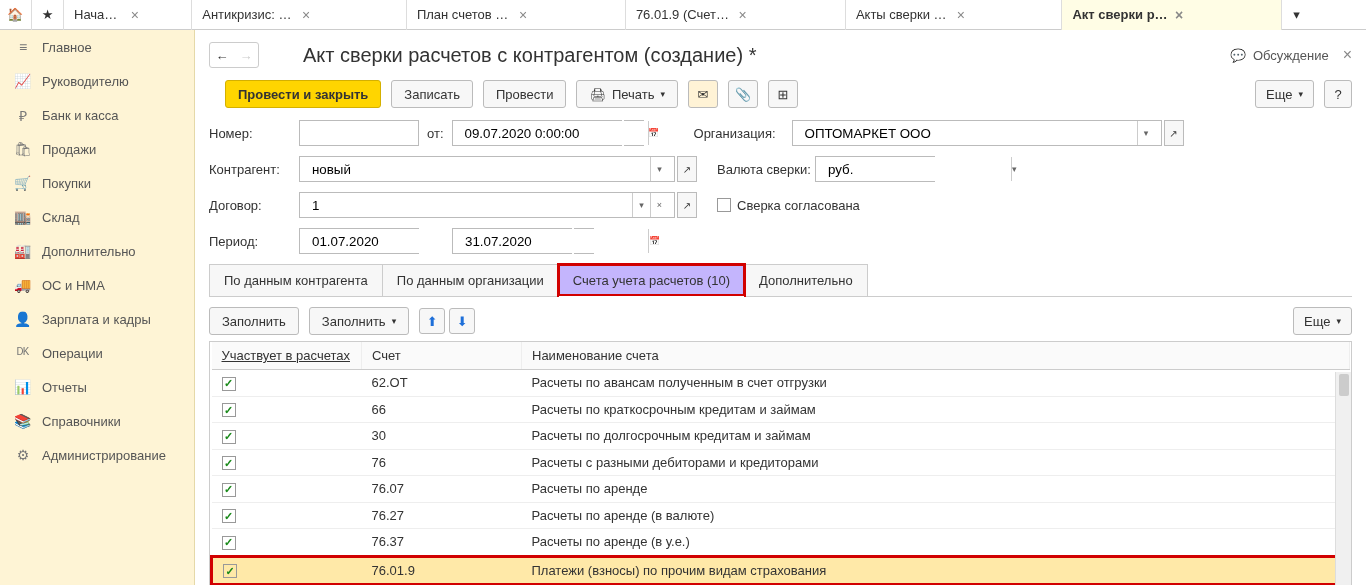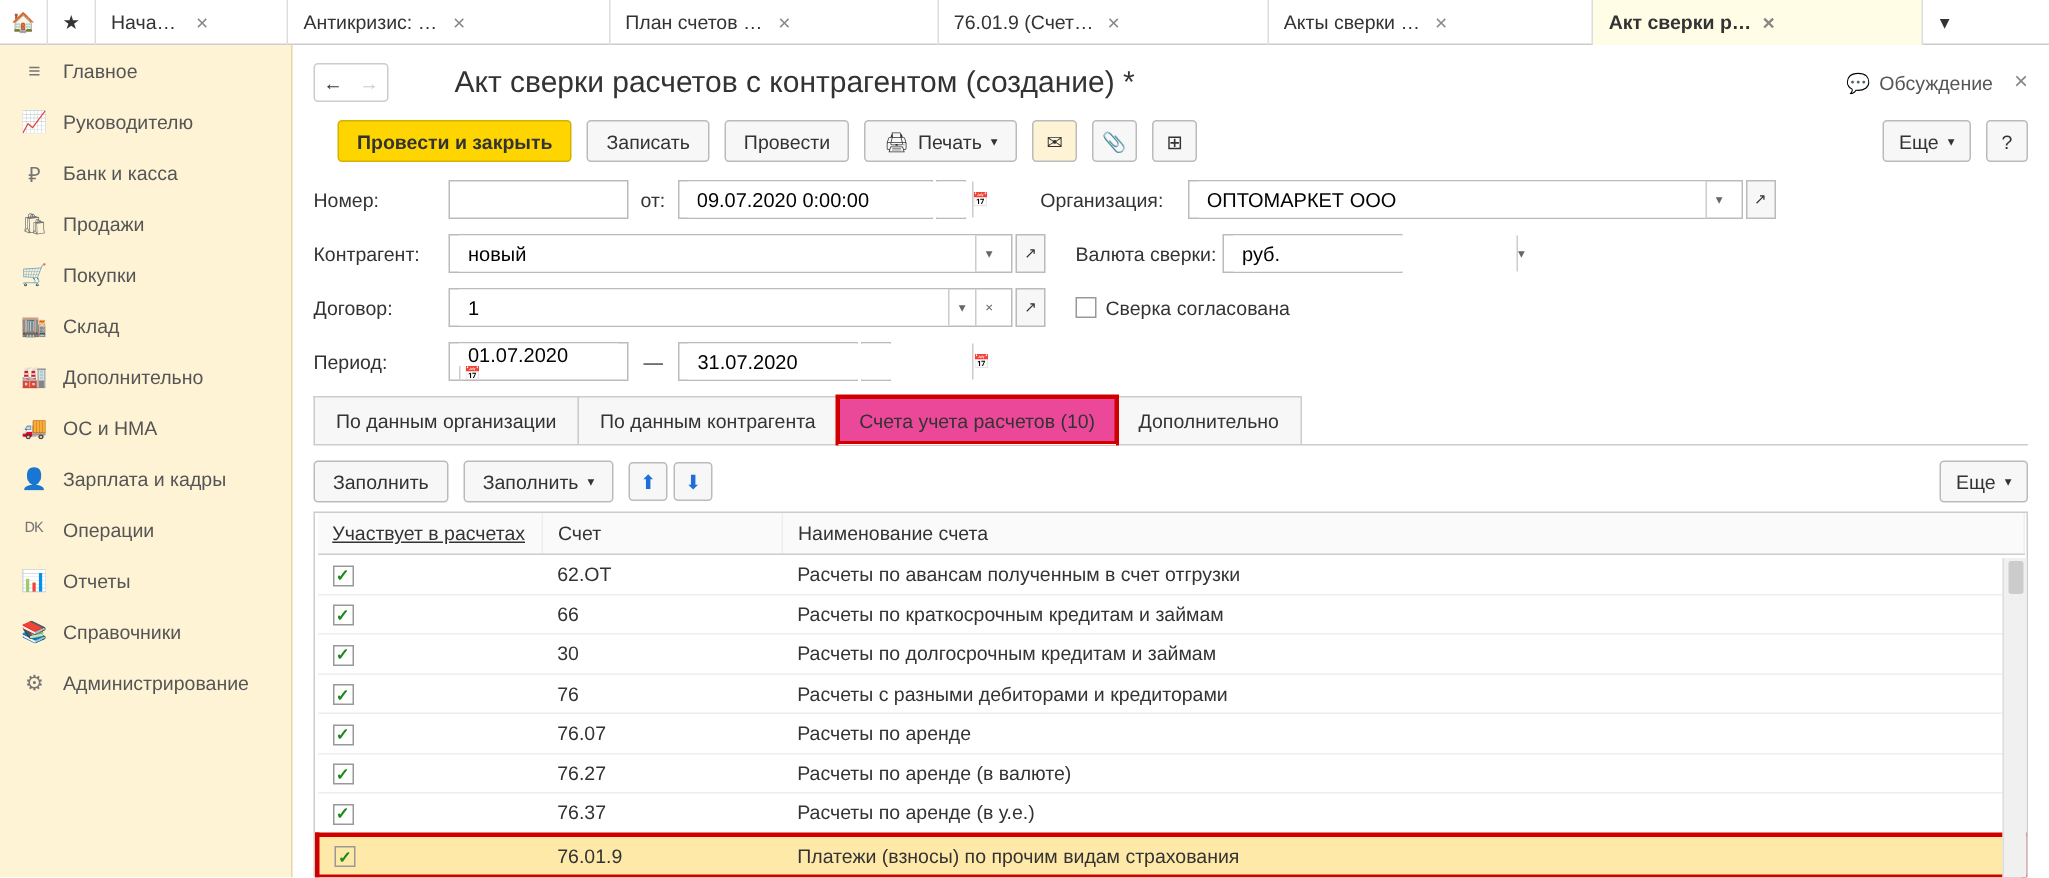--- a/index.html
+++ b/index.html
@@ -48,21 +48,21 @@
 .inp { height: 26px; border: 1px solid #bbb; padding: 0 6px; background: #fff; }
 .inp-sel { position: relative; display: flex; }
 .inp-sel input { flex: 1; border: none; outline: none; padding: 0 6px; }
 .inp-btn { width: 18px; border-left: 1px solid #ccc; display: flex; align-items: center; justify-content: center; cursor: pointer; font-size: 9px; color: #666; }
 .inp-ext { width: 20px; height: 26px; border: 1px solid #bbb; margin-left: 2px; display: flex; align-items: center; justify-content: center; cursor: pointer; background: #f7f7f7; font-size: 10px; }
 .chk { width: 14px; height: 14px; border: 1px solid #999; margin-right: 6px; cursor: pointer; }
 .gap { width: 20px; }
 
 .tabs { display: flex; border-bottom: 1px solid #ccc; margin-bottom: 10px; }
 .tab { padding: 8px 14px; border: 1px solid #ccc; border-bottom: none; background: #f7f7f7; cursor: pointer; margin-right: -1px; }
-.tab.active { background: #ec4899; position: relative; }
+.tab.active { background: #c4b5fd; position: relative; }
 .tab.active::after { content:""; position:absolute; left:0; right:0; bottom:-1px; height:1px; background:#fff; }
 .tab.highlighted { outline: 3px solid #d10000; outline-offset: -2px; position: relative; z-index: 2; }
 
 .table-toolbar { display: flex; align-items: center; margin-bottom: 6px; gap: 10px; }
 .arrow-btns { display: flex; gap: 4px; }
 .arrow-btn { width: 26px; height: 26px; border: 1px solid #bbb; background: #f7f7f7; display: flex; align-items: center; justify-content: center; cursor: pointer; border-radius: 3px; }
 .arrow-up { color: #1e6fd9; }
 .arrow-down { color: #1e6fd9; }
 
 .table-wrap { border: 1px solid #ccc; position: relative; }
@@ -256,35 +256,35 @@
           <div class="inp-btn">×</div>
         </div>
       <div class="inp-ext">↗</div>
       <div class="gap"></div>
       <div class="chk"></div>
       <div>Сверка согласована</div>
     </div>
 
     <div class="form-row">
       <div class="lbl">Период:</div>
-      <div class="inp inp-sel" style="width:120px;flex-direction:column;">
+      <div class="inp inp-sel" style="width:120px;">
           <input value="01.07.2020" style="">
           <div class="inp-btn">📅</div>
         </div>
       <div style="margin:0 10px;">—</div>
       <div class="inp inp-sel" style="width:120px;">
           <input value="31.07.2020" style="">
           <div class="inp-btn">📅</div>
         </div>
       <div class="inp-ext">…</div>
     </div>
 
     <div class="tabs">
+      <div class="tab"><span>По данным контрагента</span></div>
       <div class="tab"><span>По данным организации</span></div>
-      <div class="tab"><span>По данным контрагента</span></div>
       <div class="tab active highlighted"><span>Счета учета расчетов (10)</span></div>
       <div class="tab"><span>Дополнительно</span></div>
     </div>
 
     <div class="table-toolbar">
       <div class="btn">
           <span>Заполнить</span>
         </div>
       <div class="btn btn-dd">
           <span>Заполнить</span>

